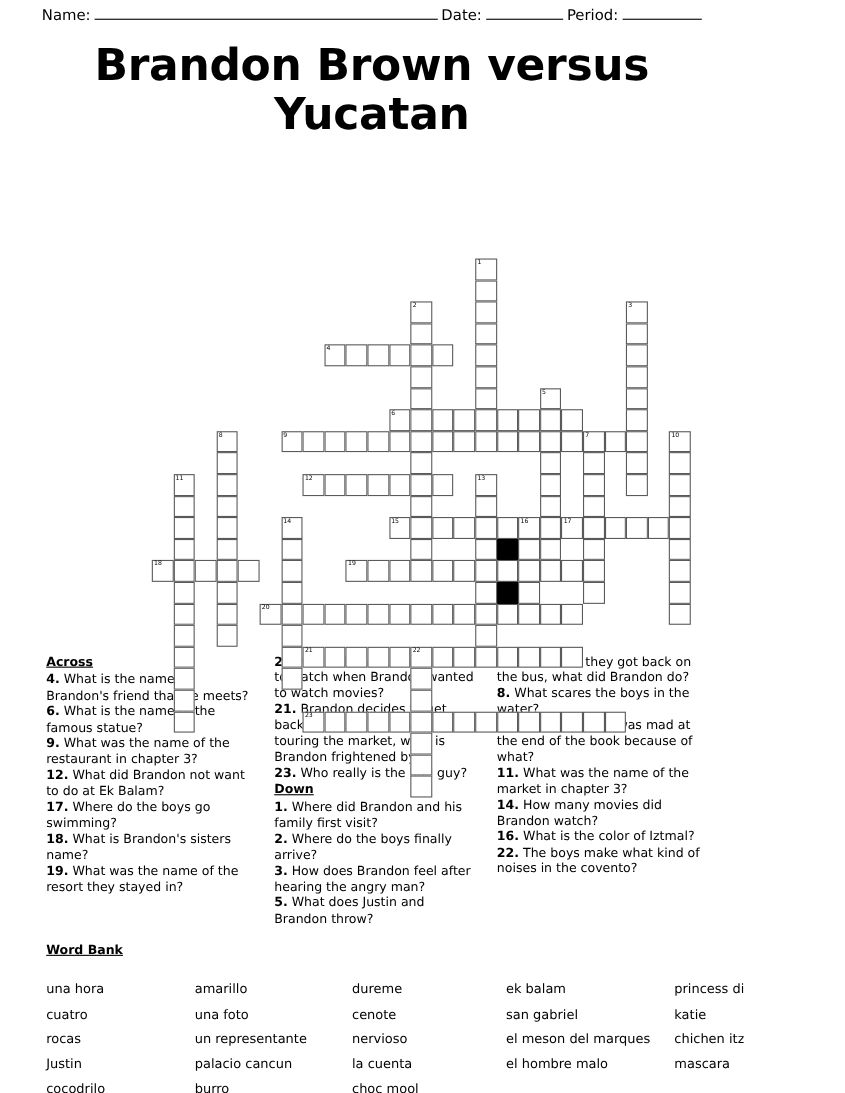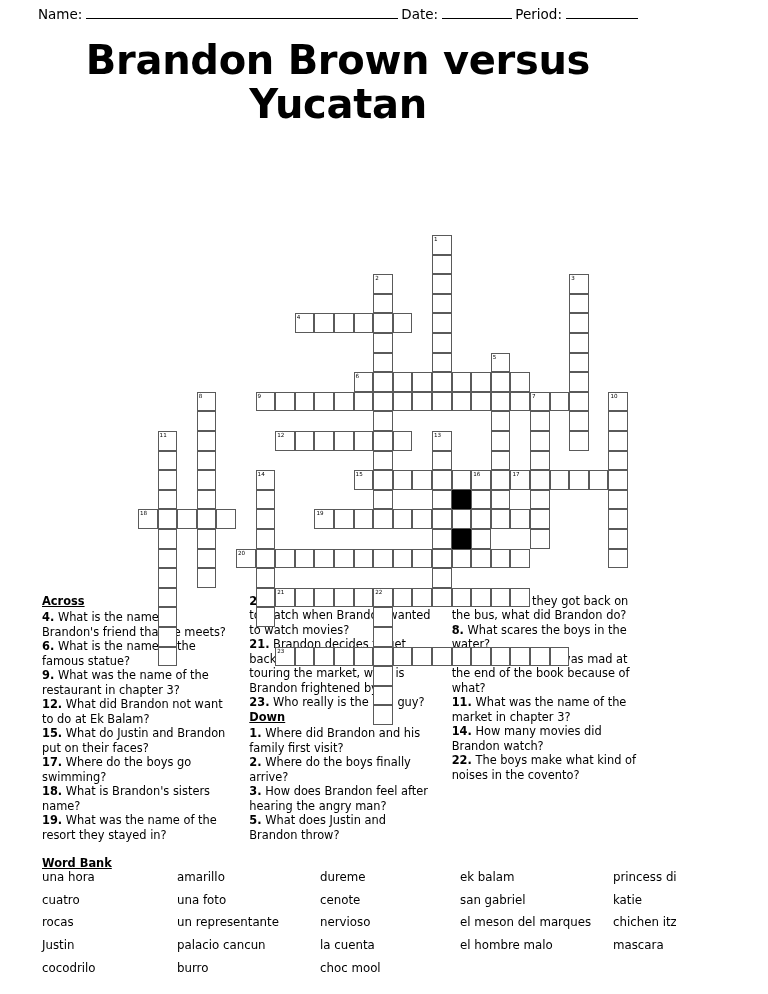--- a/index.html
+++ b/index.html
@@ -109,21 +109,21 @@
   .clue b { font-weight: bold; }
 
   
   .wordbank {
     padding: 14px 38px 0 42px;
   }
   .wb-head {
     font-weight: bold;
     font-size: 11.4px;
     text-decoration: underline;
-    margin-bottom: 0;
+    margin-bottom: 22px;
   }
   .wb-grid {
     display: grid;
     grid-template-columns: 135px 143px 140px 153px 130px;
     row-gap: 8.5px;
     font-size: 11.8px;
   }
   .wb-cell { line-height: 1.2; }
   .wb-cell.empty { visibility: hidden; }
 </style>
@@ -396,41 +396,41 @@
       </div>
   </div>
 
   <div class="clues">
     <div class="clue-col" id="clue-col-1">
         <div class="sec-head">Across</div>
         <p class="clue"><b>4.</b> What is the name of Brandon's friend that he meets?</p>
         <p class="clue"><b>6.</b> What is the name of the famous statue?</p>
         <p class="clue"><b>9.</b> What was the name of the restaurant in chapter 3?</p>
         <p class="clue"><b>12.</b> What did Brandon not want to do at Ek Balam?</p>
-        <p class="clue"><b>15.</b> What do Justin and Brandon put on their faces?</p>
         <p class="clue"><b>17.</b> Where do the boys go swimming?</p>
         <p class="clue"><b>18.</b> What is Brandon's sisters name?</p>
         <p class="clue"><b>19.</b> What was the name of the resort they stayed in?</p>
       </div>
     <div class="clue-col mid" id="clue-col-2">
         <p class="clue"><b>20.</b> What show did Katie want to watch when Brandon wanted to watch movies?</p>
         <p class="clue"><b>21.</b> Brandon decides to get back on the bus instead of touring the market, what is Brandon frightened by?</p>
         <p class="clue"><b>23.</b> Who really is the bad guy?</p>
         <div class="sec-head">Down</div>
         <p class="clue"><b>1.</b> Where did Brandon and his family first visit?</p>
         <p class="clue"><b>2.</b> Where do the boys finally arrive?</p>
         <p class="clue"><b>3.</b> How does Brandon feel after hearing the angry man?</p>
         <p class="clue"><b>5.</b> What does Justin and Brandon throw?</p>
       </div>
     <div class="clue-col right" id="clue-col-3">
         <p class="clue"><b>7.</b> As soon as they got back on the bus, what did Brandon do?</p>
         <p class="clue"><b>8.</b> What scares the boys in the water?</p>
         <p class="clue"><b>10.</b> Brandon's dad was mad at the end of the book because of what?</p>
         <p class="clue"><b>11.</b> What was the name of the market in chapter 3?</p>
         <p class="clue"><b>14.</b> How many movies did Brandon watch?</p>
+        <p class="clue"><b>16.</b> What is the color of Iztmal?</p>
         <p class="clue"><b>22.</b> The boys make what kind of noises in the covento?</p>
       </div>
   </div>
 
   <div class="wordbank">
     <div class="wb-head">Word Bank</div>
     <div class="wb-grid" id="wb-grid">
         <div class="wb-cell">una hora</div>
         <div class="wb-cell">amarillo</div>
         <div class="wb-cell">dureme</div>

